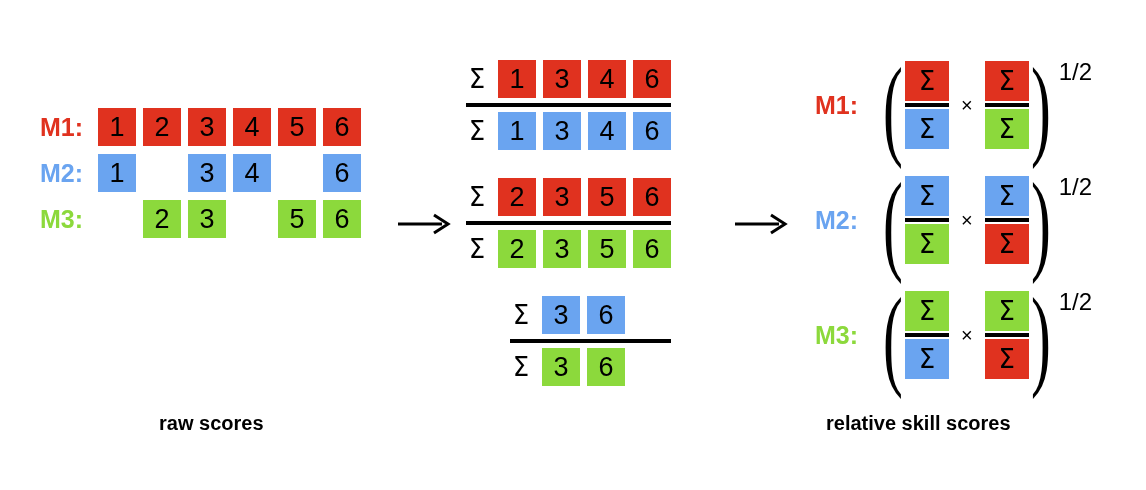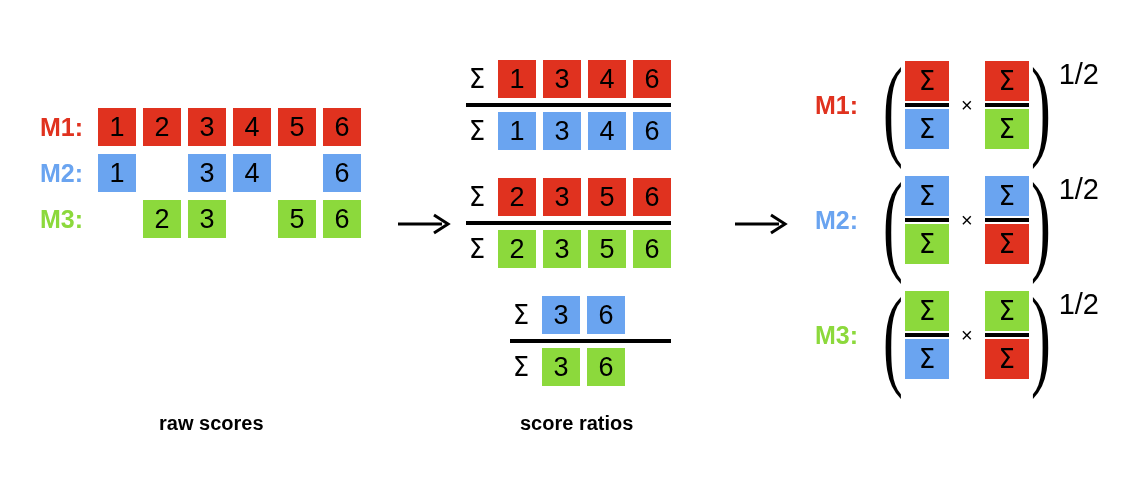--- a/index.html
+++ b/index.html
@@ -175,21 +175,21 @@
   .mini-tile.red   { background: #e0321f; }
   .mini-tile.blue  { background: #6aa4f0; }
   .mini-tile.green { background: #8cd93c; }
 
   .times {
     font-size: 20px;
     margin: 0 12px;
     line-height: 1;
   }
   .exponent {
-    font-size: 29px;
+    font-size: 24px;
     align-self: flex-start;
     margin-top: 2px;
     margin-left: 2px;
     white-space: nowrap;
   }
 
   
   .caption {
     position: absolute;
     top: 412px;
@@ -371,15 +371,15 @@
         <span class="mini-tile green">Σ</span>
         <span class="frac-bar"></span>
         <span class="mini-tile red">Σ</span>
       </div>
       <span class="paren paren-right">)</span>
       <span class="exponent">1/2</span>
     </div>
   </div>
 
   <div class="caption" id="caption-raw">raw scores</div>
-  <div class="caption" id="caption-ratios">score ratios</div>
+  <div class="caption" id="caption-skill">relative skill scores</div>
 
 </div>
 
 </body></html>

